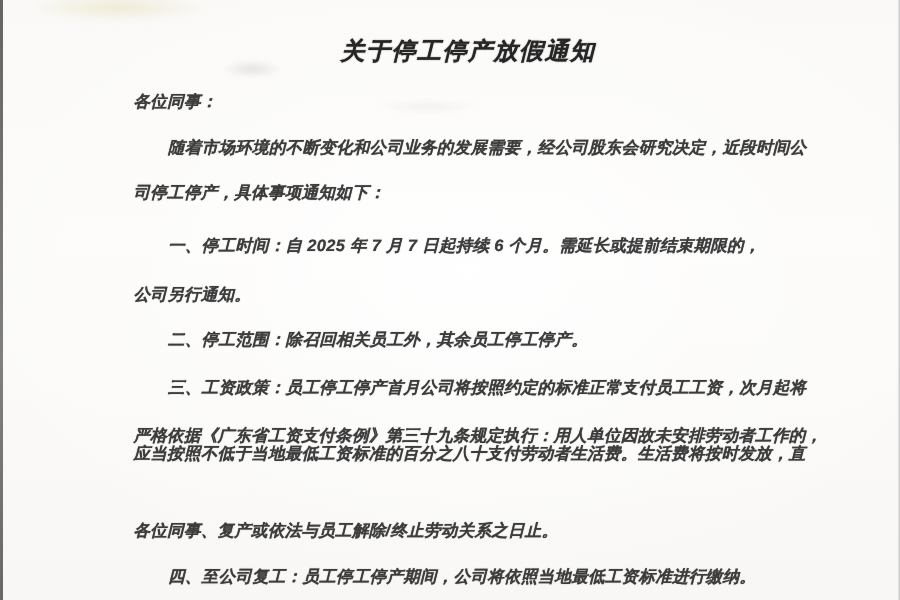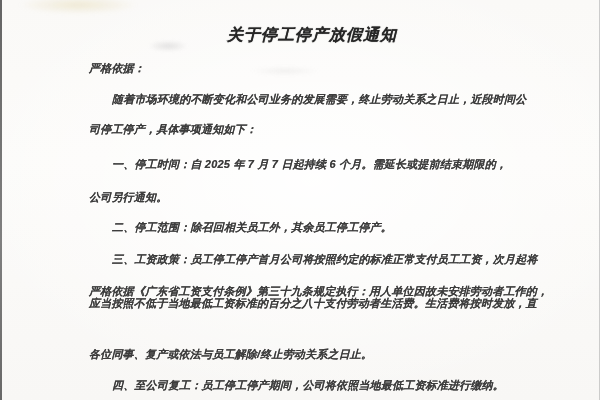--- a/index.html
+++ b/index.html
@@ -74,22 +74,22 @@
 </head>
 <body>
 
 <div class="photo">
   <div class="smudge-a"></div>
   <div class="smudge-b"></div>
   <div class="smudge-c"></div>
 
   <div class="title">关于停工停产放假通知</div>
 
-  <div class="ln" style="top:61px">严格依据：</div>
-  <div class="ln indent" style="top:92px">随着市场环境的不断变化和公司业务的发展需要，终止劳动关系之日止，近段时间公</div>
+  <div class="ln" style="top:61px">各位同事：</div>
+  <div class="ln indent" style="top:92px">随着市场环境的不断变化和公司业务的发展需要，经公司股东会研究决定，近段时间公</div>
   <div class="ln" style="top:122px">司停工停产，具体事项通知如下：</div>
   <div class="ln indent" style="top:157px">一、停工时间：自 2025 年 7 月 7 日起持续 6 个月。需延长或提前结束期限的，</div>
   <div class="ln" style="top:190px">公司另行通知。</div>
   <div class="ln indent" style="top:220px">二、停工范围：除召回相关员工外，其余员工停工停产。</div>
   <div class="ln indent" style="top:252px">三、工资政策：员工停工停产首月公司将按照约定的标准正常支付员工工资，次月起将</div>
   <div class="ln" style="top:284px">严格依据《广东省工资支付条例》第三十九条规定执行：用人单位因故未安排劳动者工作的，</div>
   <div class="ln" style="top:296px">应当按照不低于当地最低工资标准的百分之八十支付劳动者生活费。生活费将按时发放，直</div>
   <div class="ln" style="top:347px">各位同事、复产或依法与员工解除/终止劳动关系之日止。</div>
   <div class="ln indent" style="top:378px">四、至公司复工：员工停工停产期间，公司将依照当地最低工资标准进行缴纳。</div>
 

